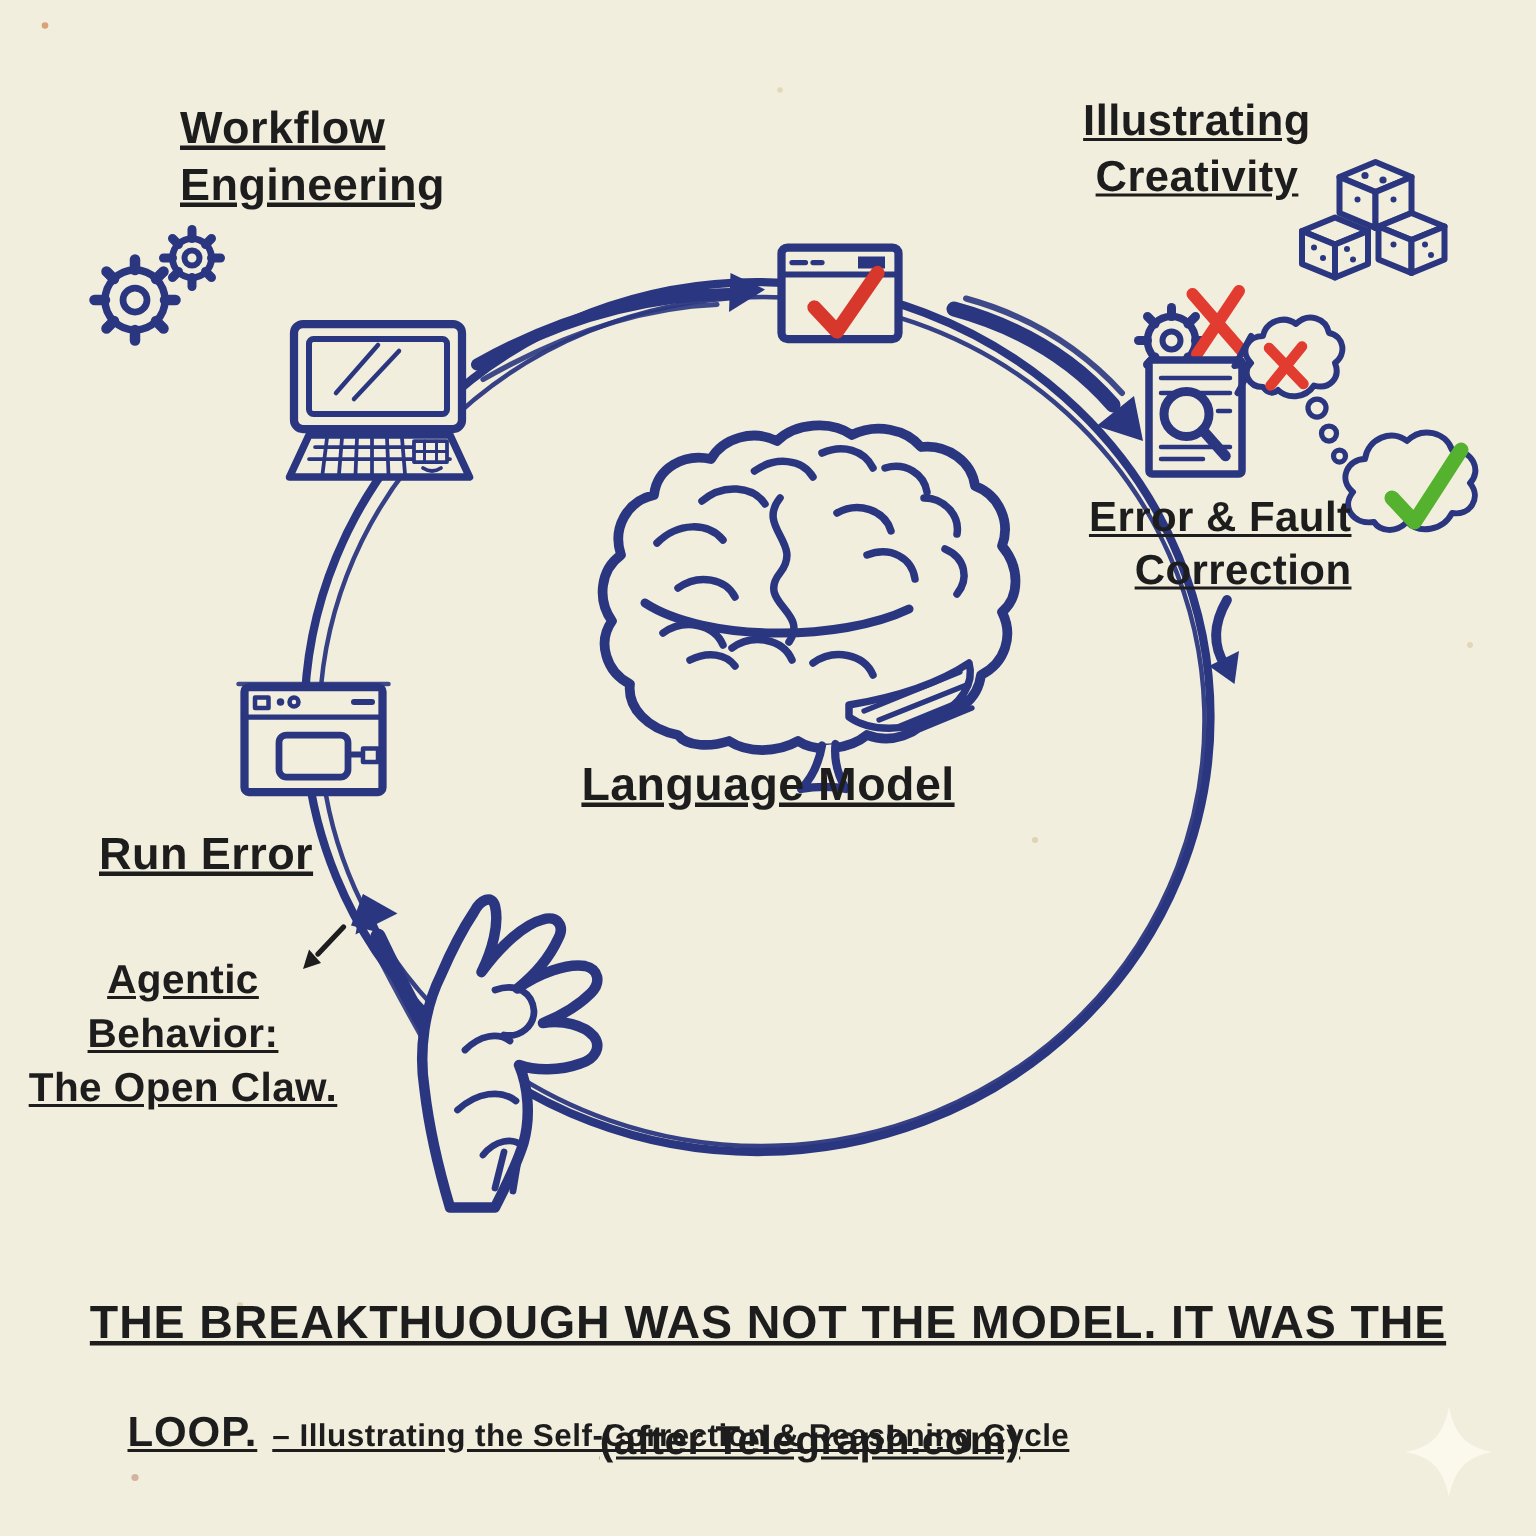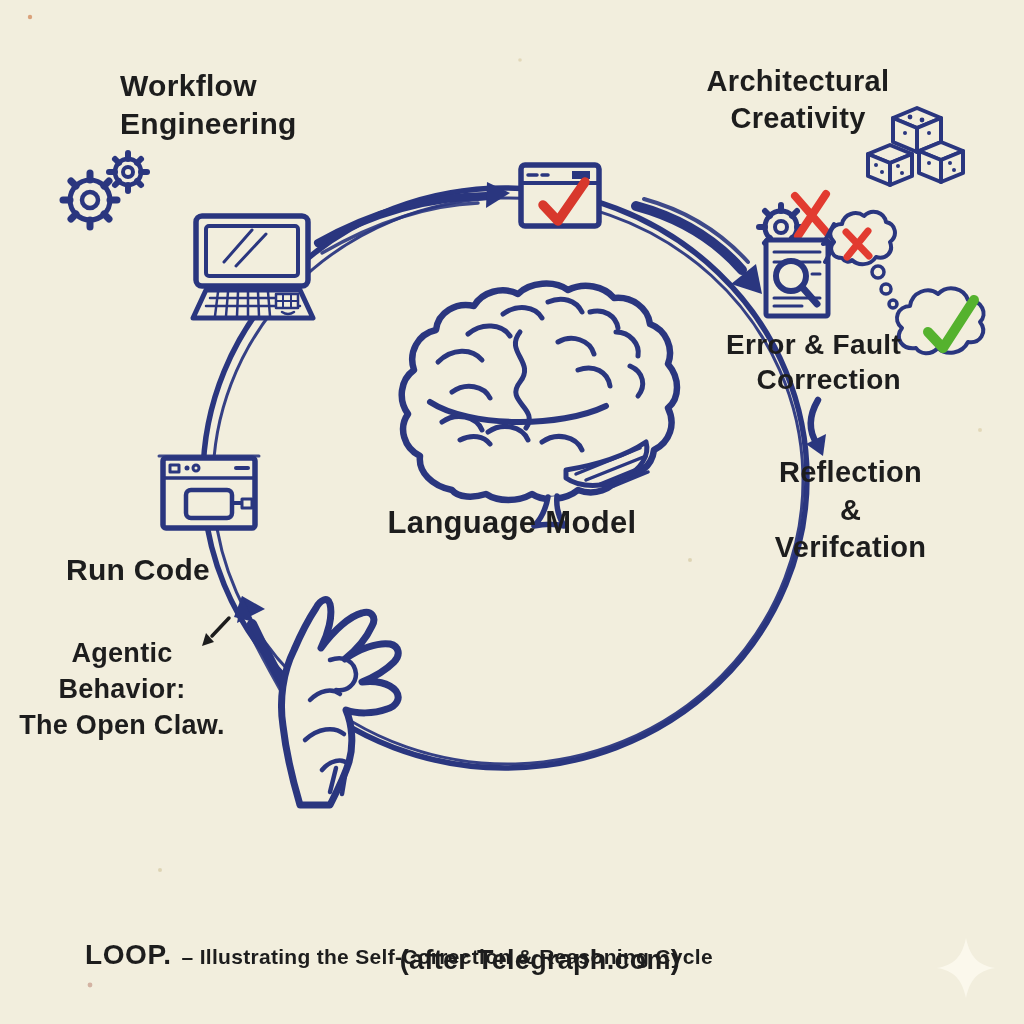--- a/index.html
+++ b/index.html
@@ -10,20 +10,21 @@
   }
   #artwork{position:absolute;left:0;top:0;}
   .label{
     position:absolute;
     font-family:"Liberation Sans",sans-serif;
     font-weight:700;
     color:#1d1d1d;
     white-space:pre-line;
     letter-spacing:.3px;
     line-height:1.26;
+    text-decoration:underline;
   }
   .center{text-align:center;}
   .lbl-workflow{left:120px;top:67px;font-size:30px;}
   .lbl-write{left:403px;top:111px;font-size:31px;}
   .lbl-arch{left:688px;top:63px;width:220px;font-size:29px;}
   .lbl-error{left:696px;top:327px;width:205px;font-size:28px;text-align:right;}
   .lbl-reflect{left:753px;top:454px;width:195px;font-size:29px;line-height:1.3;}
   .lbl-lm{left:377px;top:503px;width:270px;font-size:31px;}
   .lbl-run{left:66px;top:551px;font-size:30px;}
   .lbl-agentic{left:2px;top:635px;width:240px;font-size:27px;line-height:1.34;}
@@ -294,31 +295,29 @@
         <path d="M 346 770 L 342 794"></path>
       </g>
     </g>
 
     <path d="M 966 938 C 970 957 978 965 995 968 C 978 971 970 979 966 998
              C 962 979 954 971 937 968 C 954 965 962 957 966 938 Z" fill="#fbf8ec" stroke="none"></path>
   </svg>
 
   <div class="label lbl-workflow">Workflow
 Engineering</div>
-  <div class="label lbl-arch center">Architectural
+  <div class="label lbl-arch center">Illustrating
 Creativity</div>
   <div class="label lbl-error center">Error &amp; Fault
 Correction</div>
-  <div class="label lbl-reflect center">Reflection
-&amp;
-Verifcation</div>
   <div class="label lbl-lm center">Language Model</div>
-  <div class="label lbl-run">Run Code</div>
+  <div class="label lbl-run">Run Error</div>
   <div class="label lbl-agentic center">Agentic
 Behavior:
 The Open Claw.</div>
 
+  <div class="label cap1">THE BREAKTHUOUGH WAS NOT THE MODEL. IT WAS THE</div>
   <div class="label cap2">
     <span class="lead">LOOP.</span><span class="rest">– Illustrating the Self-Correction &amp; Reasoning Cycle</span>
   </div>
   <div class="label cap3">(after Telegraph.com)</div>
 
 </div>
 
 </body></html>

